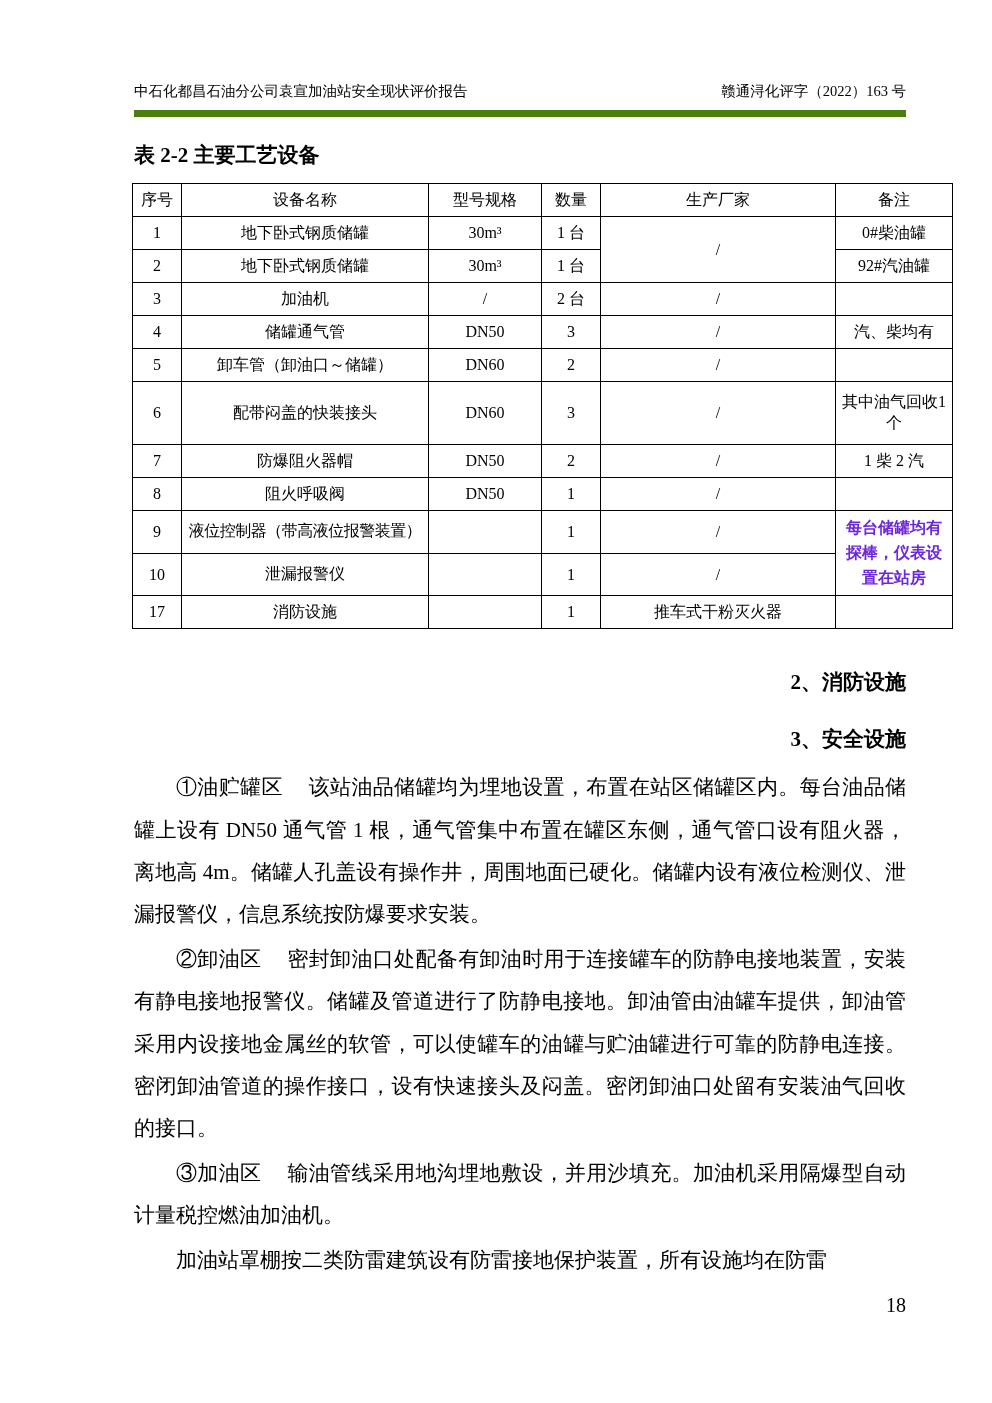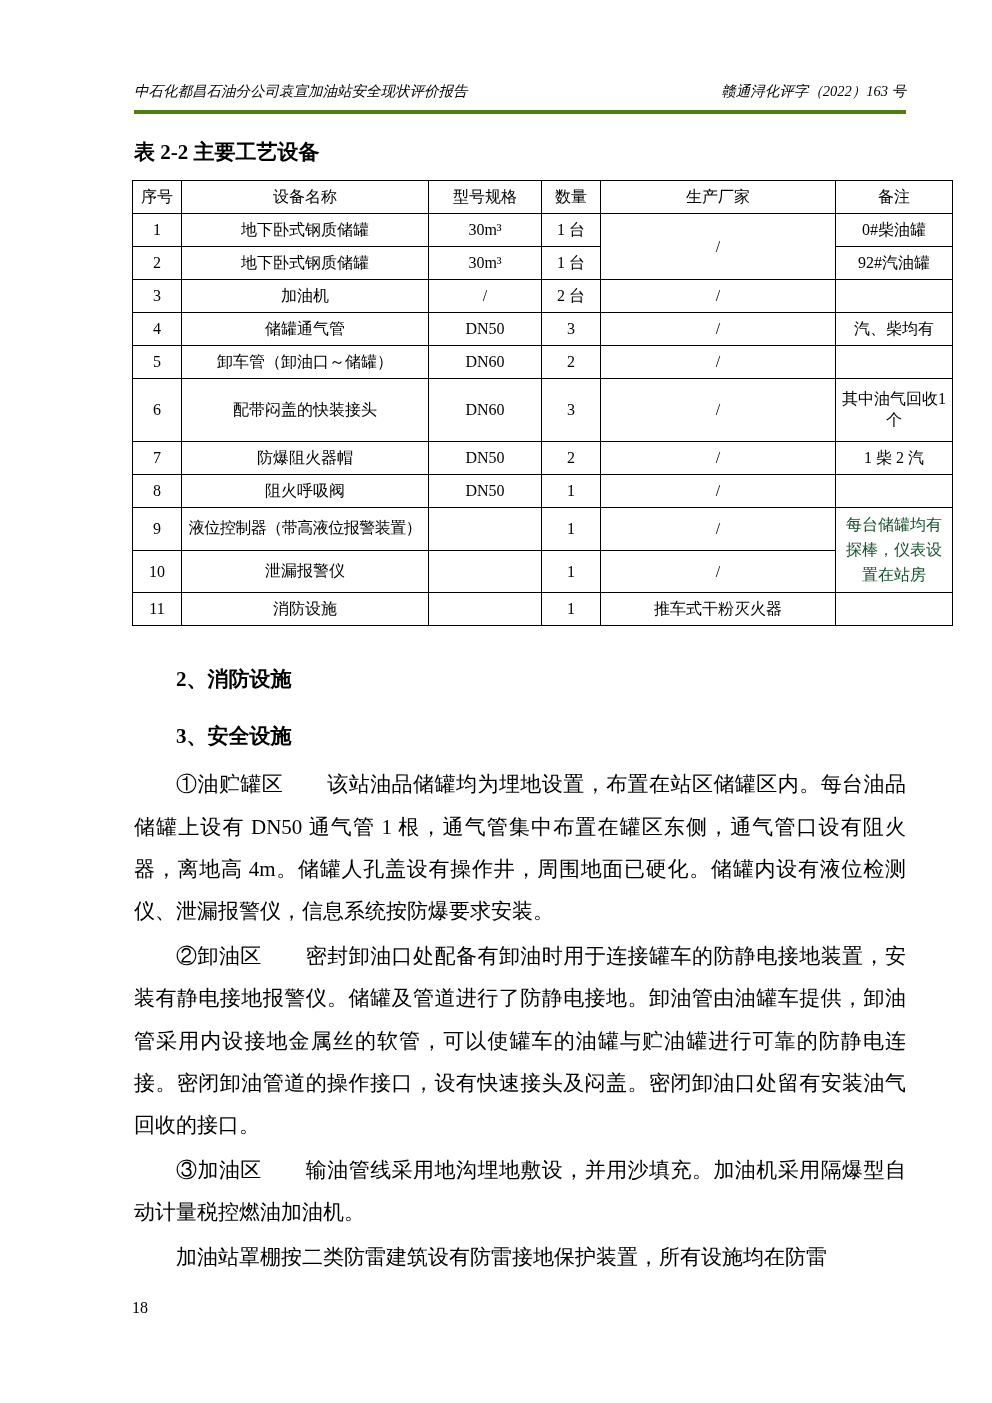--- a/index.html
+++ b/index.html
@@ -11,22 +11,21 @@
     padding:82px 86px 0 134px;
     font-family:"Liberation Serif","DejaVu Serif",serif;
     color:#000;
     overflow:hidden;
   }
   
   .doc-header {
     display:flex; justify-content:space-between; align-items:flex-end;
     font-size:14.5px;
     padding-bottom:9px;
-    border-bottom:4px solid #4d7c0f;
-    font-style:italic;
+    border-bottom:7px solid #4d7c0f;
   }
   .doc-header span { white-space:nowrap; }
 
   
   .table-title {
     margin:24px 0 14px 0;
     text-align:left;
     font-size:21px;
     font-weight:bold;
   }
@@ -48,44 +47,44 @@
   }
   table.equip th { font-weight:normal; height:22px; }
   table.equip td { height:22px; }
   .col-no   { width:42px; }
   .col-name { width:240px; }
   .col-spec { width:106px; }
   .col-qty  { width:52px; }
   .col-mfr  { width:228px; }
   .col-note { width:110px; }
   td.left { text-align:left; }
-  td.note-blue { color:#14532d; text-align:left; line-height:1.55; }
+  td.note-blue { color:#6d28d9; text-align:left; line-height:1.55;font-weight:bold; }
   td.tight { padding-left:1px; padding-right:1px; letter-spacing:-0.5px; }
   tr.tall td { height:52px; }
 
   
   .content { margin-top:32px; font-size:21px; line-height:2.02; text-align:justify; }
   .content h3 {
     margin:14px 0 6px 0;
     font-size:21px;
     font-weight:bold;
     text-indent:42px;
-    text-align:left;
+    text-align:right;
   }
   .content p { margin:0 0 2px 0; text-indent:42px; }
   .content p .item-label { font-weight:normal; }
-  .content p .item-text { padding-left:26px;margin-left:18px; }
+  .content p .item-text { padding-left:26px; }
 
   
   .page-number {
     position:absolute;
     left:132px; right:86px;
     bottom:86px;
-    text-align:left;
-    font-size:16px;
+    text-align:right;
+    font-size:20px;
   }
 </style>
 </head>
 <body>
 
 <div class="page">
 
   <div class="doc-header">
     <span>中石化都昌石油分公司袁宣加油站安全现状评价报告</span>
     <span>赣通浔化评字（2022）163 号</span>
@@ -177,21 +176,21 @@
         <td rowspan="2" class="note-blue">每台储罐均有探棒，仪表设置在站房</td>
       </tr>
       <tr>
         <td>10</td>
         <td>泄漏报警仪</td>
         <td></td>
         <td>1</td>
         <td>/</td>
       </tr>
       <tr>
-        <td>11</td>
+        <td>17</td>
         <td>消防设施</td>
         <td></td>
         <td>1</td>
         <td>推车式干粉灭火器</td>
         <td></td>
       </tr>
     </tbody>
   </table>
 
   <div class="content">

